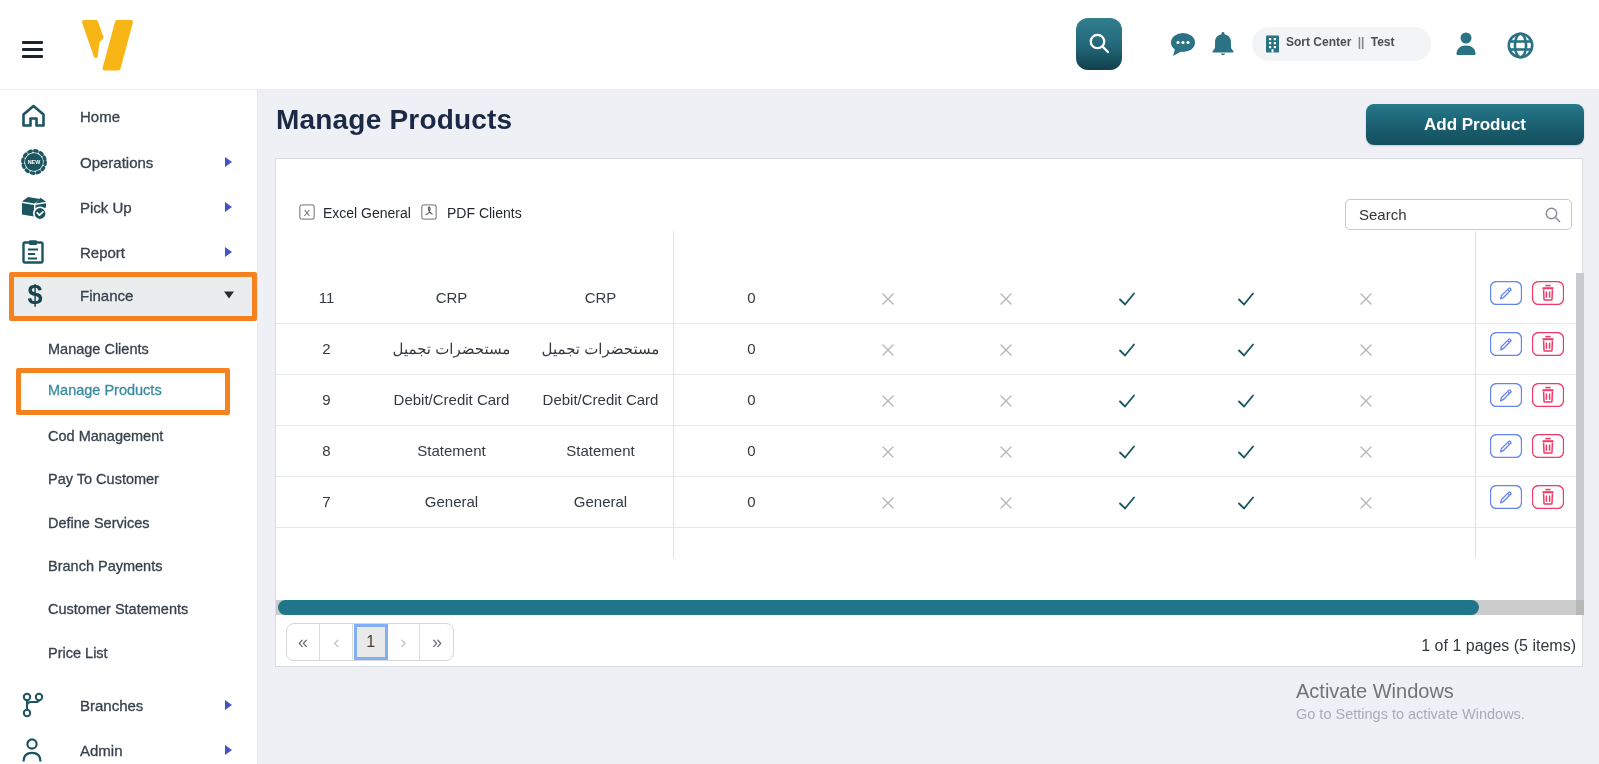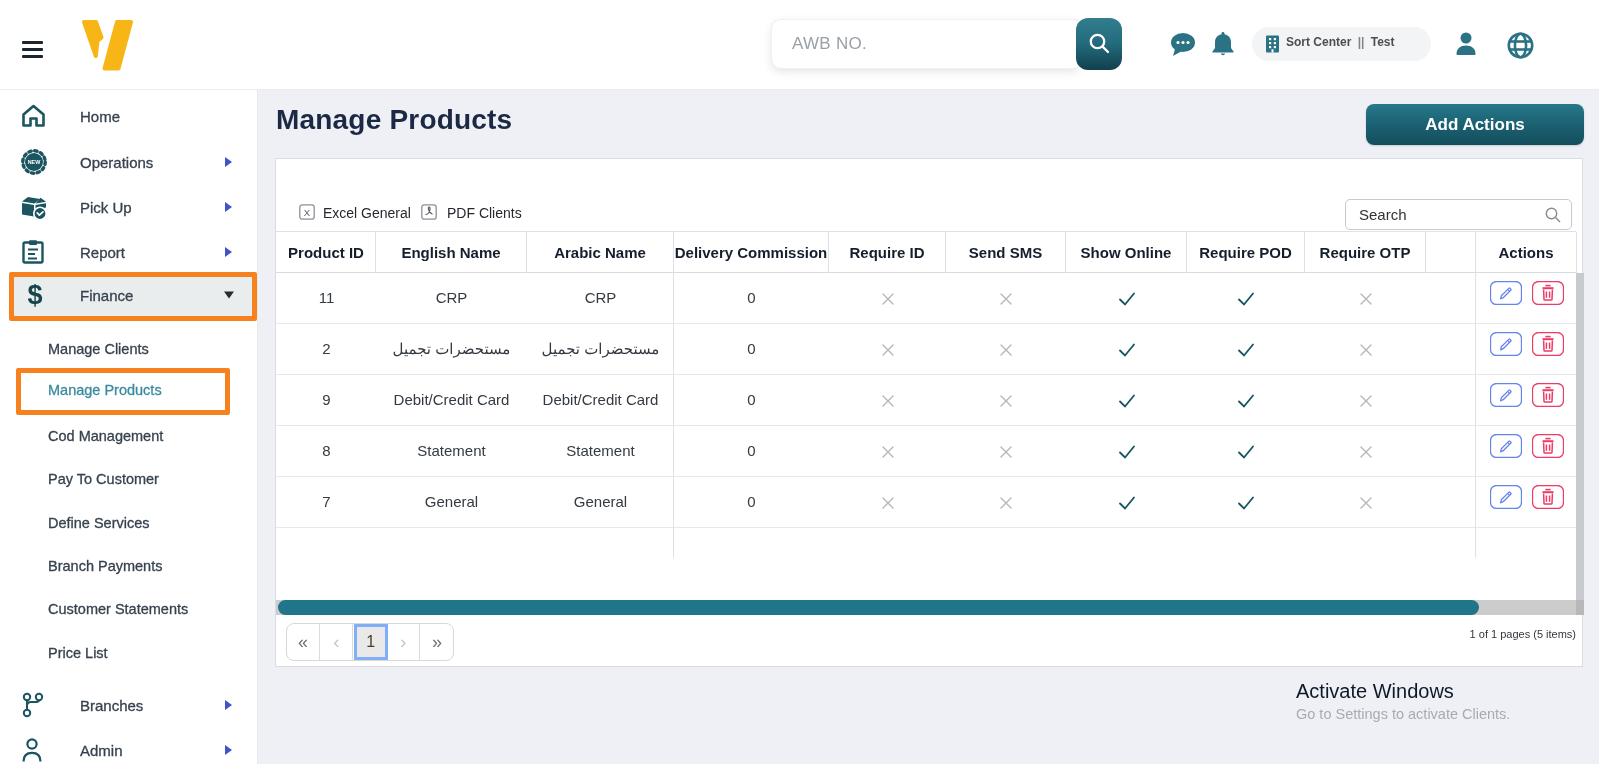--- a/index.html
+++ b/index.html
@@ -46,42 +46,39 @@
 .td { position:absolute; top:0; height:50px; font-size:15px; color:#333a41; text-align:center; line-height:50px; }
 .vsep { position:absolute; top:72px; width:1px; height:327px; background:#dee2e6; }
 #vscroll { position:absolute; left:1300px; top:114px; width:8px; height:327px; background:#c7cbd0; }
 #hscroll { position:absolute; left:0; top:441px; width:1300px; height:15px; background:#cccccc; }
 #hthumb { position:absolute; left:2px; top:0px; width:1201px; height:15px; background:#20758a; border-radius:7.5px; }
 #hcorner { position:absolute; left:1300px; top:441px; width:8px; height:15px; background:#b8b8b8; }
 
 
 #pager { position:absolute; left:10px; top:464px; width:168px; height:38px; background:#fff; border:1px solid #d8d8d8; border-radius:8px; }
 #pager .pc { position:absolute; top:0; width:33px; height:36px; text-align:center; line-height:36px; font-size:16px; border-right:1px solid #dcdcdc; color:#8a8f96; }
-#pgcount { position:absolute; right:6px; top:456px; height:38px; line-height:38px; font-size:11px; color:#33383e; }
-
-
-#wm1 { position:absolute; left:1037px; top:590px; font-size:20px; color:#0f172a; }
+#pgcount { position:absolute; right:6px; top:468px; height:38px; line-height:38px; font-size:16px; color:#33383e; }
+
+
+#wm1 { position:absolute; left:1037px; top:590px; font-size:20px; color:#737373; }
 #wm2 { position:absolute; left:1037px; top:616px; font-size:14.5px; color:#a7abb2; }
 </style>
 </head>
 <body>
 
 <div id="header">
   <div class="hbar" style="top:41px"></div>
   <div class="hbar" style="top:48px"></div>
   <div class="hbar" style="top:55px"></div>
   <svg class="abs" style="left:80px;top:18px" width="54" height="54" viewBox="0 0 54 54">
     <g fill="#F7B516" stroke="#F7B516" stroke-width="4" stroke-linejoin="round">
       <path d="M4 4 L16 4 L21.5 19.5 L17.5 23 L15.8 38 Z"></path>
       <path d="M37 4 L51 4 L38.5 50.5 L24.5 50.5 Z"></path>
     </g>
   </svg>
-  <div id="searchbox">
-      <span>AWB NO.</span>
-    </div>
   <div id="searchbtn">
     <svg style="position:absolute;left:11px;top:13px" width="25" height="25" viewBox="0 0 25 25">
       <circle cx="10.5" cy="10.5" r="6.7" fill="none" stroke="#fff" stroke-width="2.3"></circle>
       <line x1="15.6" y1="15.6" x2="21" y2="21" stroke="#fff" stroke-width="2.3" stroke-linecap="round"></line>
     </svg>
   </div>
   <svg class="topicon" style="left:1169px;top:31px" width="28" height="26" viewBox="0 0 28 26">
     <ellipse cx="14" cy="11.5" rx="12" ry="9.5" fill="#2b7285"></ellipse>
     <path d="M6 18 L4 25 L13 20 Z" fill="#2b7285"></path>
     <circle cx="9" cy="11.5" r="1.6" fill="#fff"></circle>
@@ -199,53 +196,40 @@
         <path d="M3.5 24.5 C3.5 18.5 7 15.8 12 15.8 C17 15.8 20.5 18.5 20.5 24.5"></path>
       </g>
     </svg>
     <div class="lbl">Admin</div>
       <div class="arrow"></div>
   </div>
 </div>
 
 <div id="main">
   <h1>Manage Products</h1>
-  <div id="addbtn">Add Actions</div>
+  <div id="addbtn">Add Product</div>
   <div id="panel">
     <div id="exportrow">
       <svg style="position:absolute;left:23px;top:11px" width="16" height="16" viewBox="0 0 16 16">
           <rect x="0.8" y="0.8" width="14.4" height="14.4" rx="2.5" fill="none" stroke="#8c9096" stroke-width="1.3"></rect>
           <text x="8" y="11.5" text-anchor="middle" font-size="9.5" fill="#5a5e64" font-family="Liberation Sans">X</text>
         </svg>
       <div class="ex" style="left:47px">Excel General</div>
       <svg style="position:absolute;left:145px;top:11px" width="16" height="16" viewBox="0 0 16 16">
           <rect x="0.8" y="0.8" width="14.4" height="14.4" rx="2.5" fill="none" stroke="#8c9096" stroke-width="1.3"></rect>
           <path d="M4.5 10.5 Q8 10.5 9 5.5 Q9.2 3.2 8.1 3.2 Q7 3.2 7.7 6 Q8.5 9 11.5 10.2" fill="none" stroke="#5a5e64" stroke-width="1.2"></path>
         </svg>
       <div class="ex" style="left:171px">PDF Clients</div>
       <div id="gsearch">Search
         <svg style="position:absolute;right:9px;top:6px" width="18" height="18" viewBox="0 0 18 18">
           <circle cx="7.5" cy="7.5" r="5.2" fill="none" stroke="#868b92" stroke-width="1.4"></circle>
           <line x1="11.5" y1="11.5" x2="16" y2="16" stroke="#868b92" stroke-width="1.4"></line>
         </svg>
       </div>
     </div>
-    <div id="thead">
-        <div class="th" style="left:1px;width:99px">Product ID</div>
-        <div class="th" style="left:100px;width:151px">English Name</div>
-        <div class="th" style="left:251px;width:147px">Arabic Name</div>
-        <div class="th" style="left:398px;width:155px">Delivery Commission</div>
-        <div class="th" style="left:553px;width:117px">Require ID</div>
-        <div class="th" style="left:670px;width:120px">Send SMS</div>
-        <div class="th" style="left:790px;width:121px">Show Online</div>
-        <div class="th" style="left:911px;width:118px">Require POD</div>
-        <div class="th" style="left:1029px;width:121px">Require OTP</div>
-        <div class="th" style="left:1150px;width:50px"></div>
-        <div class="th" style="left:1200px;width:101px">Actions</div>
-      </div>
     <div id="rows">
         <div class="row" style="top:114px">
           <div class="td" style="left:1px;width:99px">11</div>
           <div class="td" style="left:100px;width:151px">CRP</div>
           <div class="td" style="left:251px;width:147px">CRP</div>
           <div class="td" style="left:398px;width:155px">0</div>
           <div class="td" style="left:553px;width:117px"><svg width="14" height="14" viewBox="0 0 14 14" style="vertical-align:middle">
               <path d="M2 2 L12 12 M12 2 L2 12" stroke="#b3b7bb" stroke-width="1.4" stroke-linecap="round"></path>
             </svg></div>
           <div class="td" style="left:670px;width:120px"><svg width="14" height="14" viewBox="0 0 14 14" style="vertical-align:middle">
@@ -441,14 +425,14 @@
     <div id="pager">
         <div class="pc" style="left:0px;color:#6e737a;font-size:18px">«</div>
         <div class="pc" style="left:33.4px;color:#c3c7cc;font-size:19px">‹</div>
         <div class="pc" style="left:66.8px;border:3px solid #82aef5;background:#e9e9e9;color:#4a3b28;line-height:30px;height:36px;width:34px">1</div>
         <div class="pc" style="left:100.19999999999999px;color:#c3c7cc;font-size:19px">›</div>
         <div class="pc" style="left:133.6px;border-right:none;color:#6e737a;font-size:18px">»</div>
       </div>
     <div id="pgcount">1 of 1 pages (5 items)</div>
   </div>
   <div id="wm1">Activate Windows</div>
-  <div id="wm2">Go to Settings to activate Clients.</div>
+  <div id="wm2">Go to Settings to activate Windows.</div>
 </div>
 
 </body></html>

